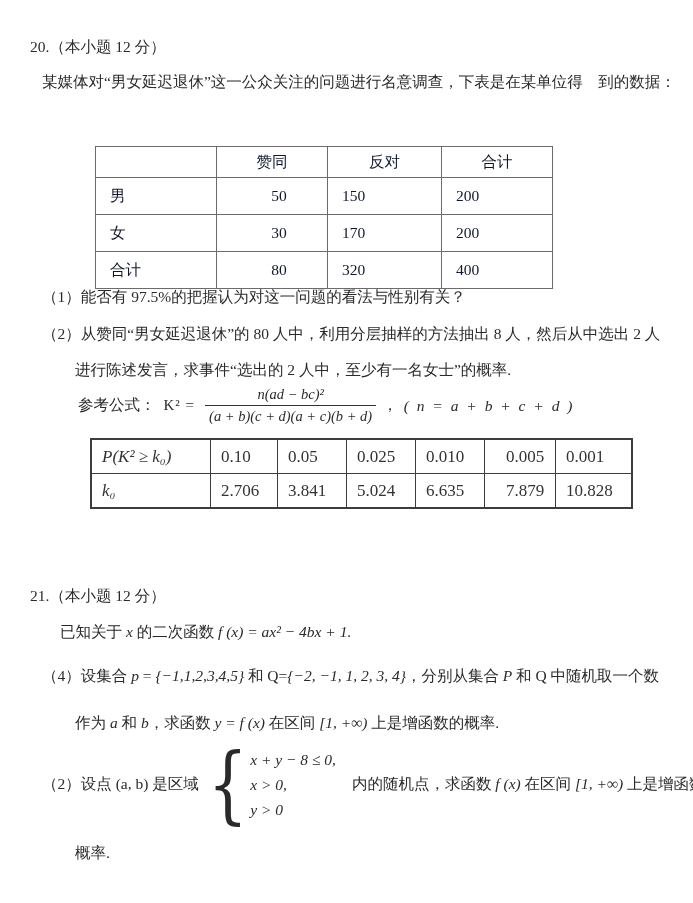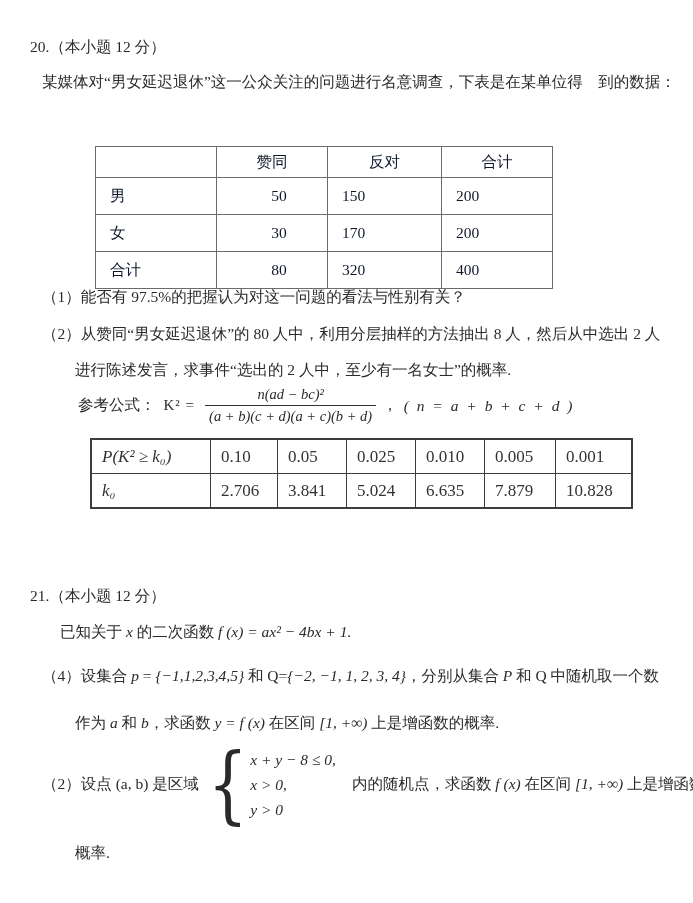--- a/index.html
+++ b/index.html
@@ -76,21 +76,21 @@
     border: 1.4px solid #3d3d3d;
     height: 33px;
     padding: 0 0 0 10px;
     vertical-align: middle;
   }
   table.crit td.p1 { width: 108px; }
   table.crit td.w1 { width: 56px; }
   table.crit td.w2 { width: 58px; }
   table.crit td.w3 { width: 58px; }
   table.crit td.w4 { width: 58px; }
-  table.crit td.w5 { width: 60px; }
+  table.crit td.w5 { width: 60px; text-align: center; }
   table.crit td.w6 { width: 65px; }
 
   
   .part2-row {
     position: absolute;
     left: 42px; top: 745px;
     display: flex;
     align-items: center;
     white-space: nowrap;
   }

